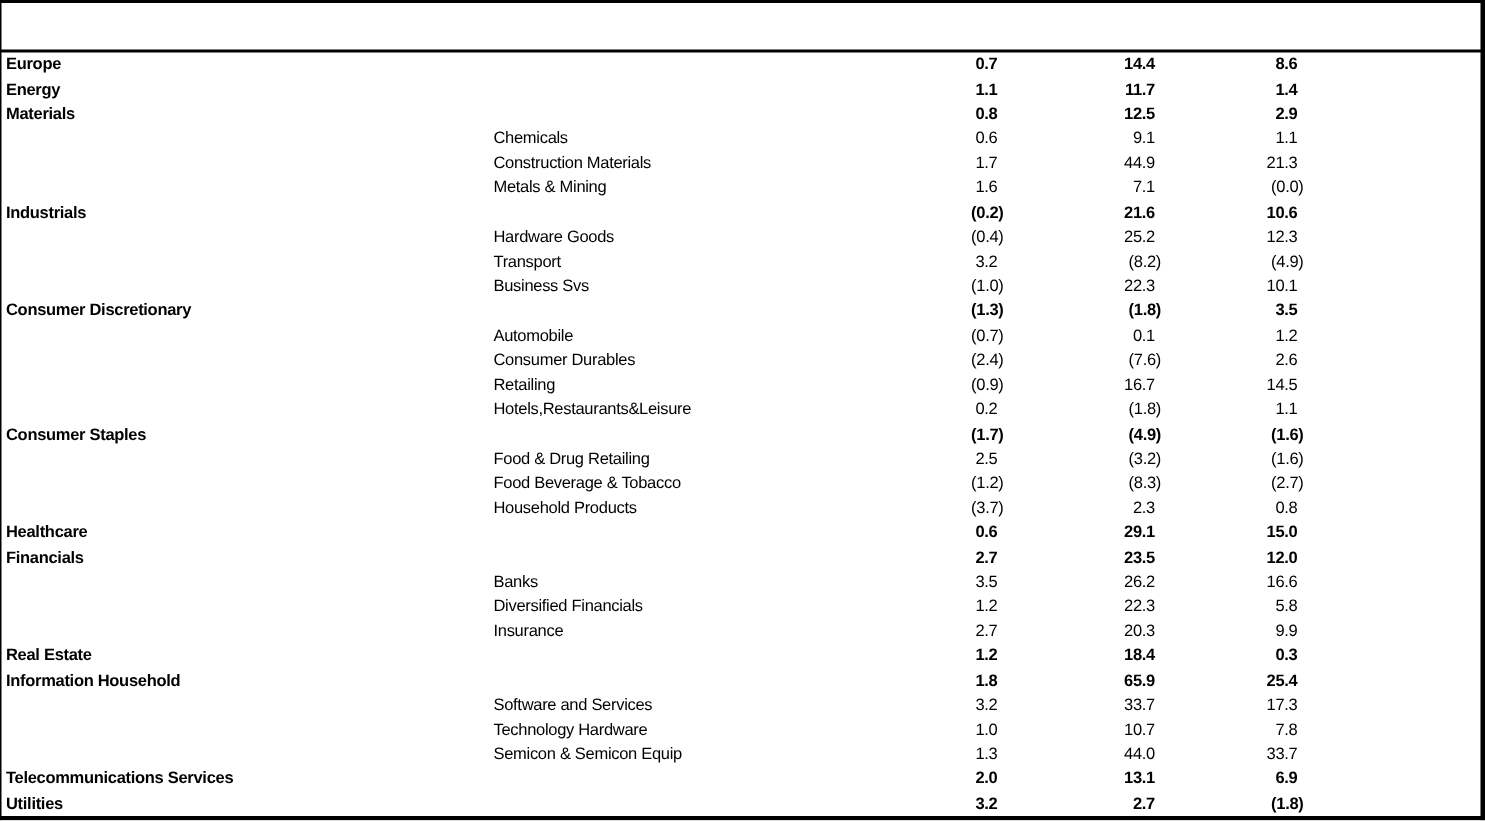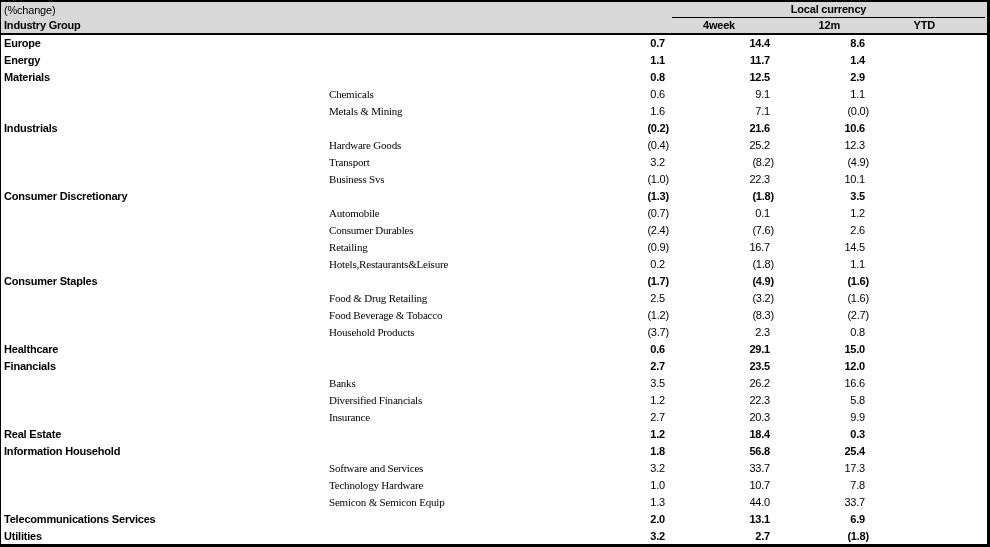--- a/index.html
+++ b/index.html
@@ -45,40 +45,28 @@
   .hcol{font-weight:bold;}
 
   #body{
     position:absolute;left:1px;top:35px;width:916px;height:509px;
     display:flex;flex-direction:column;
   }
   .row{position:relative;flex:1;min-height:0;}
   .row .label{position:absolute;top:50%;transform:translateY(-50%);white-space:nowrap;}
   .row .num{top:50%;transform:translateY(-50%);}
   .label.grp{left:3px;}
-  .label.sub{left:328px;font-family:Liberation Serif, serif;}
+  .label.sub{left:328px;}
   .row.bold{font-weight:bold;}
 </style>
 </head>
 <body>
 
 <div id="table" style="background: rgb(255, 255, 255);">
 
-  <div id="header" style="background: rgb(216, 216, 216);">
-    <div class="hrow" id="hrow1">
-      <span id="caption">(%change)</span>
-      <div id="local-currency">Local currency</div>
-    </div>
-    <div class="hrow" id="hrow2">
-      <span id="row-header">Industry Group</span>
-      <span class="num hcol c1">4week</span>
-      <span class="num hcol c2">12m</span>
-      <span class="num hcol c3">YTD</span>
-    </div>
-  </div>
 
   <div id="body">
       <div class="row bold">
         <span class="label grp">Europe</span>
         <span class="num c1">0.7</span>
         <span class="num c2">14.4</span>
         <span class="num c3">8.6</span>
       </div>
       <div class="row bold">
         <span class="label grp">Energy</span>
@@ -92,20 +80,26 @@
         <span class="num c2">12.5</span>
         <span class="num c3">2.9</span>
       </div>
       <div class="row">
         <span class="label sub">Chemicals</span>
         <span class="num c1">0.6</span>
         <span class="num c2">9.1</span>
         <span class="num c3">1.1</span>
       </div>
       <div class="row">
+        <span class="label sub">Construction Materials</span>
+        <span class="num c1">1.7</span>
+        <span class="num c2">44.9</span>
+        <span class="num c3">21.3</span>
+      </div>
+      <div class="row">
         <span class="label sub">Metals &amp; Mining</span>
         <span class="num c1">1.6</span>
         <span class="num c2">7.1</span>
         <span class="num c3 paren">(0.0)</span>
       </div>
       <div class="row bold">
         <span class="label grp">Industrials</span>
         <span class="num c1 paren">(0.2)</span>
         <span class="num c2">21.6</span>
         <span class="num c3">10.6</span>
@@ -214,21 +208,21 @@
       </div>
       <div class="row bold">
         <span class="label grp">Real Estate</span>
         <span class="num c1">1.2</span>
         <span class="num c2">18.4</span>
         <span class="num c3">0.3</span>
       </div>
       <div class="row bold">
         <span class="label grp">Information Household</span>
         <span class="num c1">1.8</span>
-        <span class="num c2">56.8</span>
+        <span class="num c2">65.9</span>
         <span class="num c3">25.4</span>
       </div>
       <div class="row">
         <span class="label sub">Software and Services</span>
         <span class="num c1">3.2</span>
         <span class="num c2">33.7</span>
         <span class="num c3">17.3</span>
       </div>
       <div class="row">
         <span class="label sub">Technology Hardware</span>

